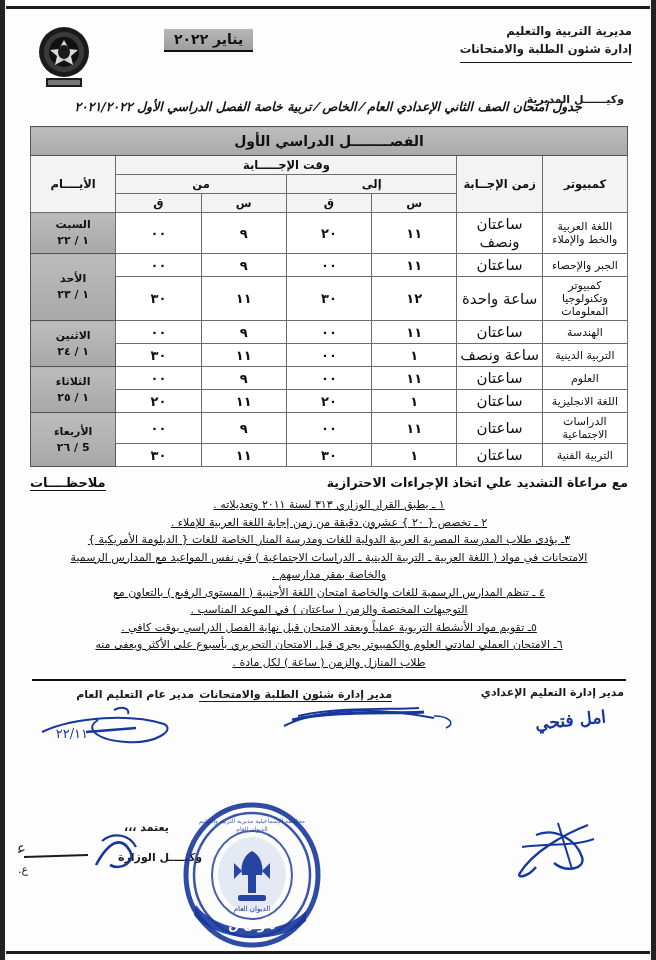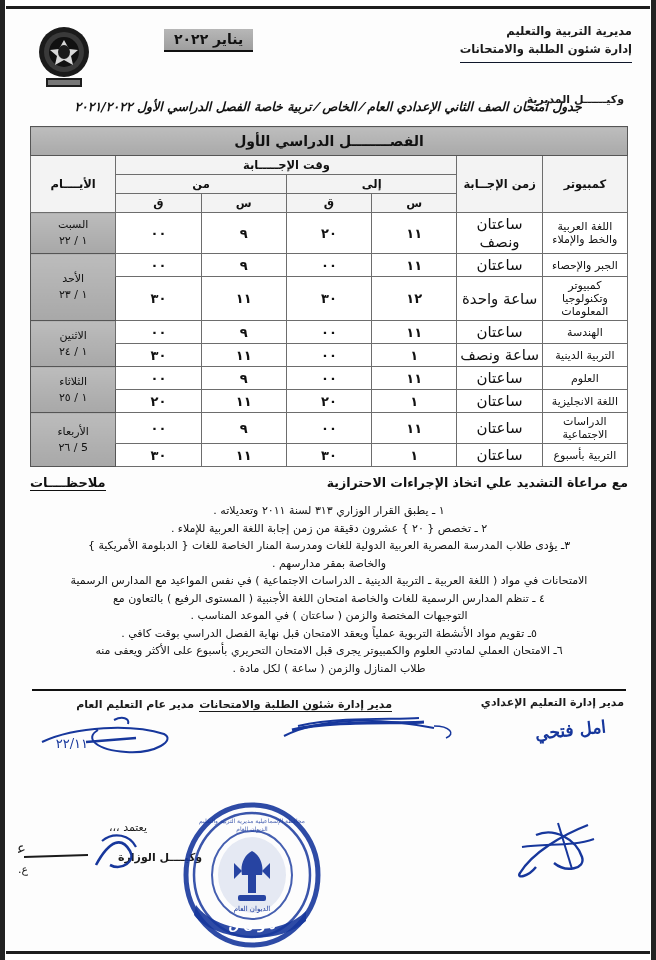--- a/index.html
+++ b/index.html
@@ -57,40 +57,40 @@
   .term-head{
     background:linear-gradient(180deg,#bdbdbd,#a9a9a9)!important;
     font-size:14px;font-weight:bold;letter-spacing:2px;height:24px;
     border:1px solid #555!important;
   }
   .hcell{
     background:#f3f3f3!important;font-weight:bold;font-size:11.5px;
   }
   .day-cell{
     background:linear-gradient(180deg,#bcbcbc,#a8a8a8)!important;
-    font-weight:normal;font-size:11px;line-height:1.45;
+    font-weight:bold;font-size:11px;line-height:1.45;
     border:1px solid #555!important;
     margin-top:12px;
   }
   .subject{text-align:center;font-size:11px;}
   .num{font-size:13px;font-weight:600;}
   .dur{font-size:15px;}
   .c-day{width:86px;margin-left:8px;}
   .c-q1,.c-s1,.c-q2,.c-s2{width:46px;}
   .c-dur{width:96px;}
 
   
   .notes{margin:8px 22px 0 24px;color:#111;}
   .notes-head{
     display:flex;justify-content:space-between;align-items:baseline;
     font-weight:bold;font-size:13px;margin-bottom:3px;
   }
   .notes-head .lbl{border-bottom:1.5px solid #111;}
   .notes-head .warn{font-size:12.5px;}
-  .notes ol{list-style:none;margin:12px;padding:0;}
+  .notes ol{list-style:none;margin:6px;padding:0;text-decoration:underline;}
   .notes li{
     font-size:11px;line-height:1.5;text-align:center;margin:0 0 1px;
   }
 
   
   .rule{border-top:2px solid #111;margin:8px 24px 0 26px;}
   .sigrow{
     position:relative;height:40px;margin:5px 26px 0 26px;
   }
   .sig{position:absolute;font-size:11px;font-weight:600;color:#1a1a1a;white-space:nowrap;}
@@ -99,21 +99,21 @@
   .sig.s3{right:430px;top:2px;}
   .sig.s2 .uu{border-bottom:1px solid #1a1a1a;}
 
   .ink{color:#17379c;font-family:"DejaVu Serif","Liberation Serif",serif;}
   .hand1{position:absolute;right:18px;top:24px;font-size:17px;
          transform:rotate(-6deg);}
   .deputy{position:absolute;right:6px;top:84px;font-size:11px;font-weight:600;color:#1a1a1a;}
 
   .scribble{position:absolute;}
   .stamp{position:absolute;left:172px;top:792px;width:148px;height:150px;}
-  .approve{position:absolute;left:103px;top:812px;font-size:11px;color:#1a1a1a;font-weight:400;}
+  .approve{position:absolute;left:118px;top:812px;font-size:11px;color:#1a1a1a;font-weight:700;}
   .ministry{position:absolute;left:112px;top:842px;font-size:11px;color:#1a1a1a;font-weight:600;}
 </style>
 </head>
 <body>
 
 <div class="page">
   <div class="edge-l"></div>
   <div class="edge-r"></div>
   <div class="corner" style="left:28px;top:14px;"></div>
   <div class="corner" style="right:28px;top:14px;"></div>
@@ -246,42 +246,42 @@
               <td class="num">١١</td>
               <td class="num">٠٠</td>
               <td class="num">٩</td>
               <td class="num">٠٠</td>
               <td class="day-cell" rowspan="2">
                 <div>الأربعاء</div>
                 <div>5 / ٢٦</div>
               </td>
             </tr>
             <tr>
-              <td class="subject">التربية بأسبوع</td>
+              <td class="subject">التربية الفنية</td>
               <td class="dur">ساعتان</td>
               <td class="num">١</td>
               <td class="num">٣٠</td>
               <td class="num">١١</td>
               <td class="num">٣٠</td>
             </tr>
           </tbody>
       </table>
     </div>
 
     <div class="notes">
       <div class="notes-head">
         <div class="warn">مع مراعاة التشديد علي اتخاذ الإجراءات الاحترازية</div>
         <div class="lbl">ملاحظــــات</div>
       </div>
       <ol id="notes-list">
           <li>١ ـ يطبق القرار الوزاري ٣١٣ لسنة ٢٠١١ وتعديلاته .</li>
           <li>٢ ـ تخصص { ٢٠ } عشرون دقيقة من زمن إجابة اللغة العربية للإملاء .</li>
           <li>٣ـ يؤدى طلاب المدرسة المصرية العربية الدولية للغات ومدرسة المنار الخاصة للغات { الدبلومة الأمريكية }</li>
+          <li>الامتحانات في مواد ( اللغة العربية ـ التربية الدينية ـ الدراسات الاجتماعية ) في نفس المواعيد مع المدارس الرسمية</li>
           <li>والخاصة بمقر مدارسهم .</li>
-          <li>الامتحانات في مواد ( اللغة العربية ـ التربية الدينية ـ الدراسات الاجتماعية ) في نفس المواعيد مع المدارس الرسمية</li>
           <li>٤ ـ تنظم المدارس الرسمية للغات والخاصة امتحان اللغة الأجنبية ( المستوى الرفيع ) بالتعاون مع</li>
           <li>التوجيهات المختصة والزمن ( ساعتان ) في الموعد المناسب .</li>
           <li>٥ـ تقويم مواد الأنشطة التربوية عملياً ويعقد الامتحان قبل نهاية الفصل الدراسي بوقت كافي .</li>
           <li>٦ـ الامتحان العملي لمادتي العلوم والكمبيوتر يجرى قبل الامتحان التحريري بأسبوع على الأكثر ويعفى منه</li>
           <li>طلاب المنازل والزمن ( ساعة ) لكل مادة .</li>
         </ol>
     </div>
 
     <div class="rule"></div>
 

